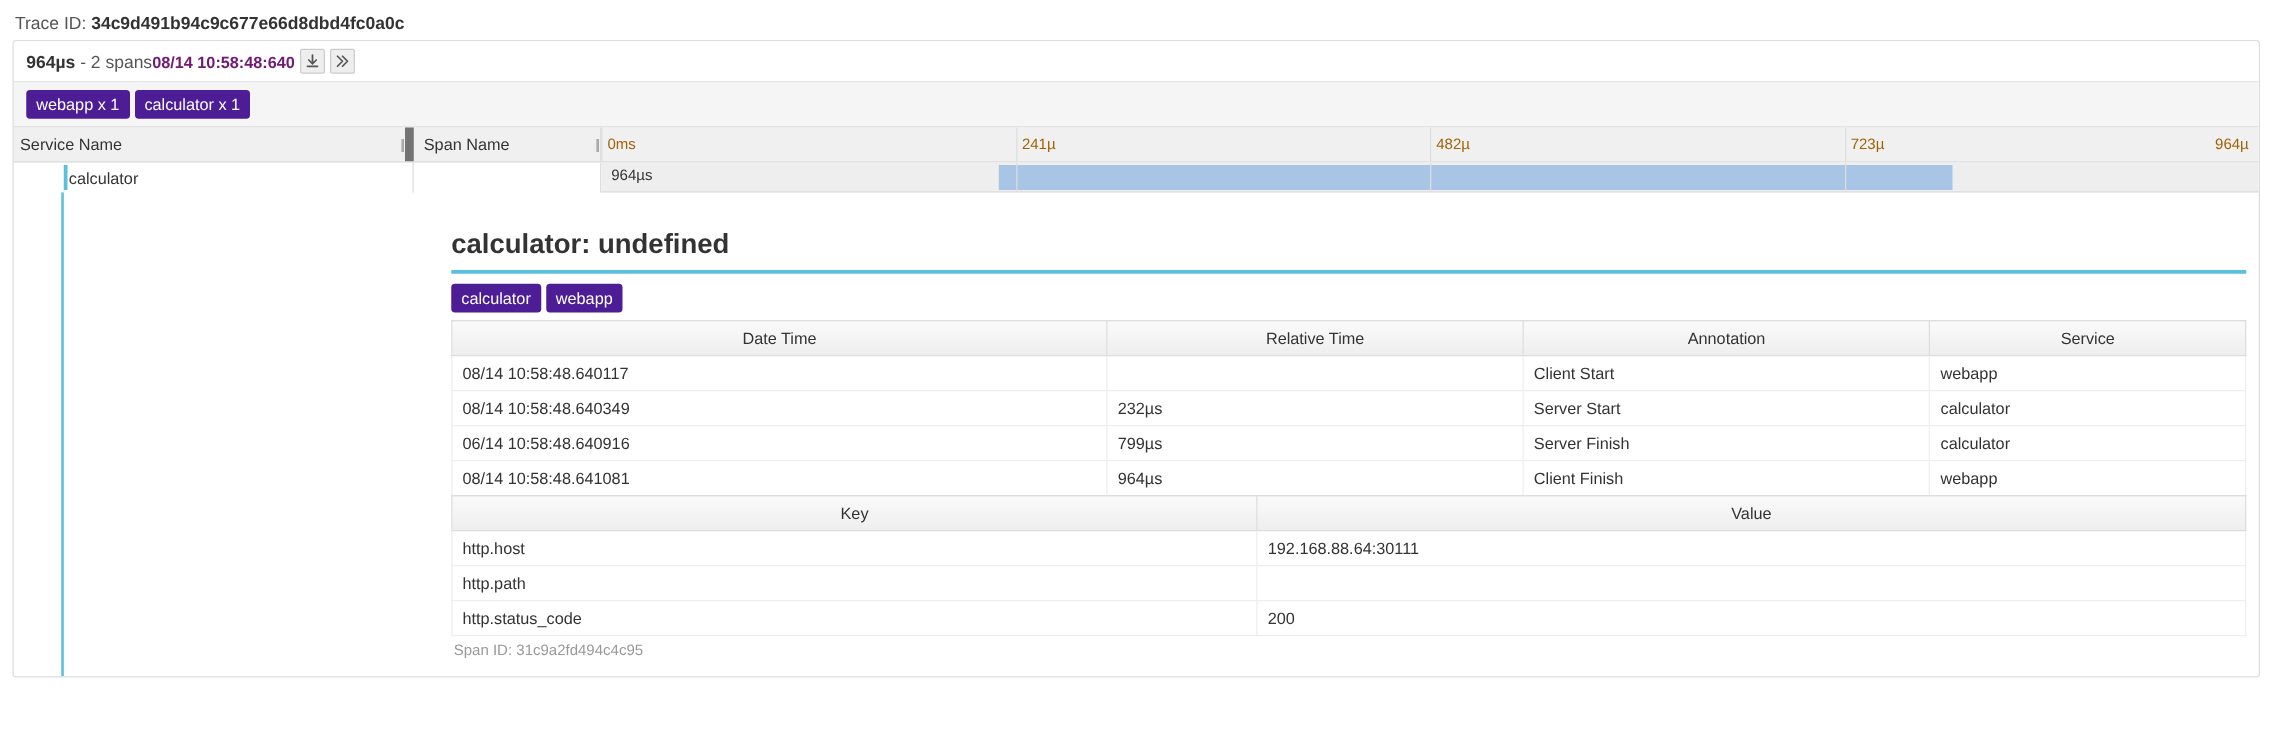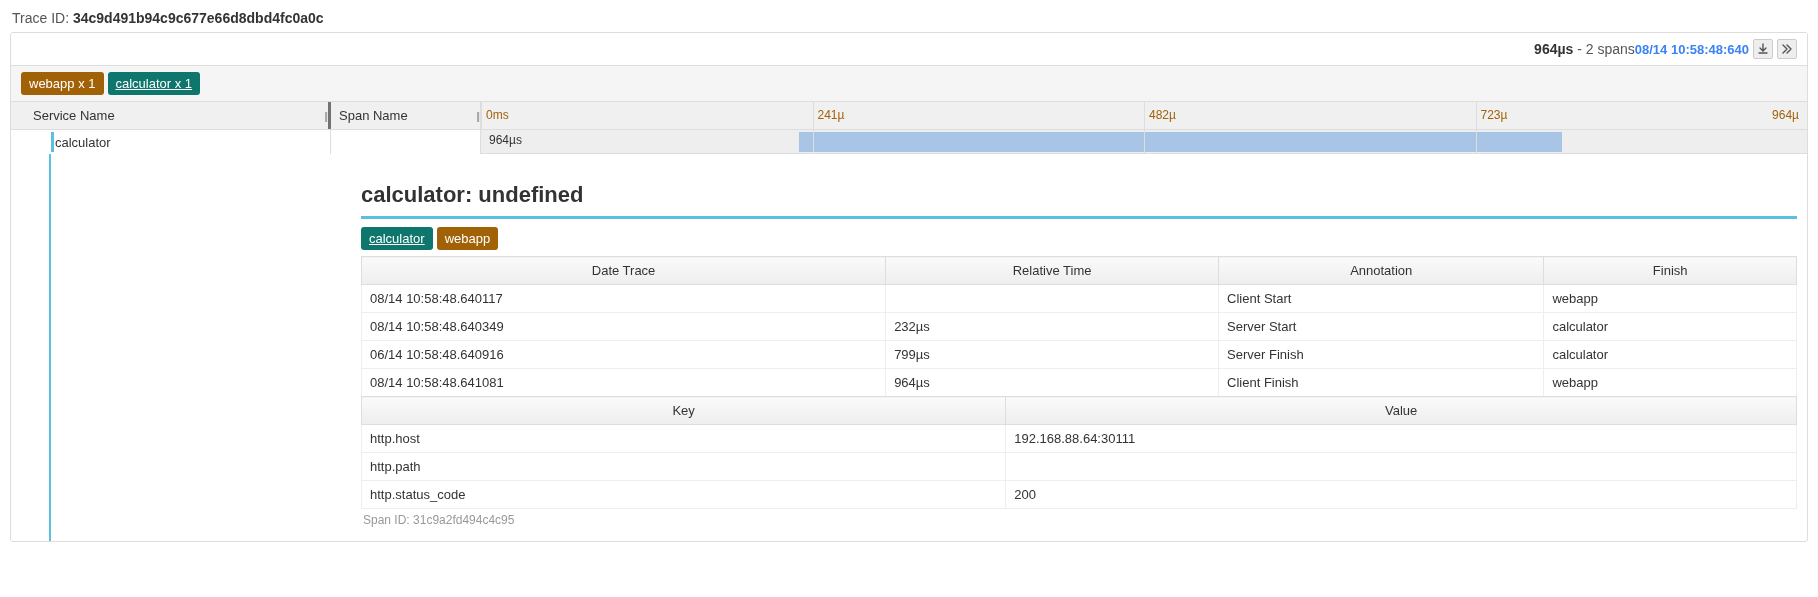--- a/index.html
+++ b/index.html
@@ -17,30 +17,30 @@
     color: #555;
   }
   .trace-header .trace-id { font-weight: bold; color: #333; }
   .panel {
     border: 1px solid #ddd;
     border-radius: 3px;
     overflow: hidden;
   }
   .panel-head {
     display: flex;
-    justify-content: flex-end;
+    justify-content: flex-start;
     align-items: center;
     padding: 6px 10px;
     background: #fff;
     border-bottom: 1px solid #ddd;
   }
   .duration-line { color: #555; }
   .duration-line .dur { font-weight: bold; color: #333; }
   .timestamp-right { display: flex; align-items: center; gap: 4px; }
-  .timestamp-right .ts { font-weight: bold; color: #3b82f6; font-size: 13px; }
+  .timestamp-right .ts { font-weight: bold; color: #701a75; font-size: 13px; }
   .icon-btn {
     display: inline-flex;
     align-items: center;
     justify-content: center;
     width: 20px;
     height: 20px;
     background: #eee;
     border: 1px solid #ccc;
     border-radius: 2px;
     cursor: pointer;
@@ -55,31 +55,31 @@
   }
   .chip {
     display: inline-block;
     padding: 4px 8px;
     border-radius: 3px;
     color: #fff;
     font-size: 13px;
     margin-right: 4px;
     cursor: pointer;
   }
-  .chip.green { background: #a16207; }
-  .chip.blue  { background: #0f766e; text-decoration: underline; }
+  .chip.green { background: #4c1d95; }
+  .chip.blue  { background: #4c1d95; }
 
   .grid-header {
     display: flex;
     background: #f0f0f0;
     border-bottom: 1px solid #ddd;
     font-size: 13px;
     color: #333;
   }
-  .col-service { width: 320px; flex: 0 0 320px; padding: 6px 22px; border-right: 3px solid #737373; position: relative; }
+  .col-service { width: 320px; flex: 0 0 320px; padding: 6px 5px; border-right: 7px solid #737373; position: relative; }
   .col-span    { width: 150px; flex: 0 0 150px; padding: 6px 8px; border-right: 1px solid #ddd; position: relative; }
   .col-timeline { flex: 1 1 auto; position: relative; }
   .drag-handle {
     position: absolute;
     right: 2px;
     top: 50%;
     transform: translateY(-50%);
     color: #999;
     font-size: 11px;
     letter-spacing: -2px;
@@ -285,24 +285,24 @@
   <div class="body-flex">
     <div class="tree-column"></div>
     <div class="detail-column" style="margin-left:300px">
       <div class="detail-title">calculator: undefined</div>
       <div class="accent-bar"></div>
       <div class="detail-chips" id="detail-chips"><span class="chip blue">calculator</span><span class="chip green">webapp</span></div>
 
       <table class="data">
         <thead>
             <tr id="ann-head">
-              <th>Date Trace</th>
+              <th>Date Time</th>
               <th>Relative Time</th>
               <th>Annotation</th>
-              <th>Finish</th>
+              <th>Service</th>
             </tr>
           </thead>
         <tbody id="ann-body">
             <tr>
               <td>08/14 10:58:48.640117</td>
               <td></td>
               <td>Client Start</td>
               <td>webapp</td>
             </tr>
             <tr>

